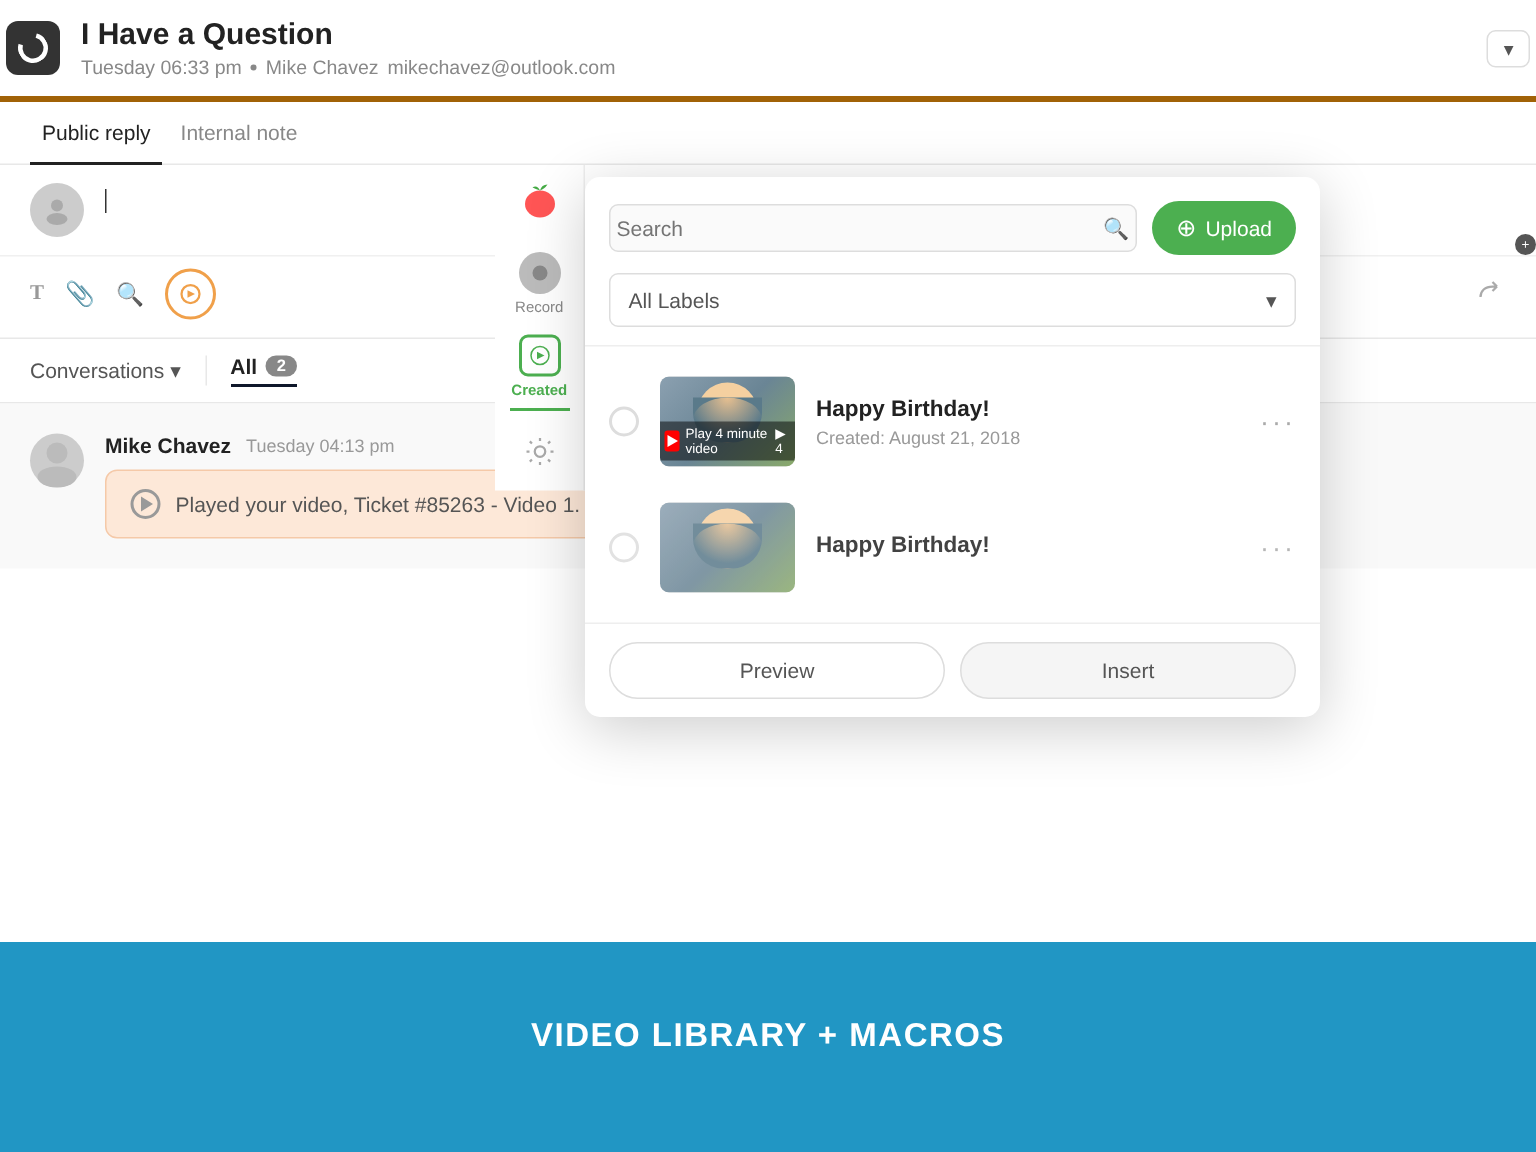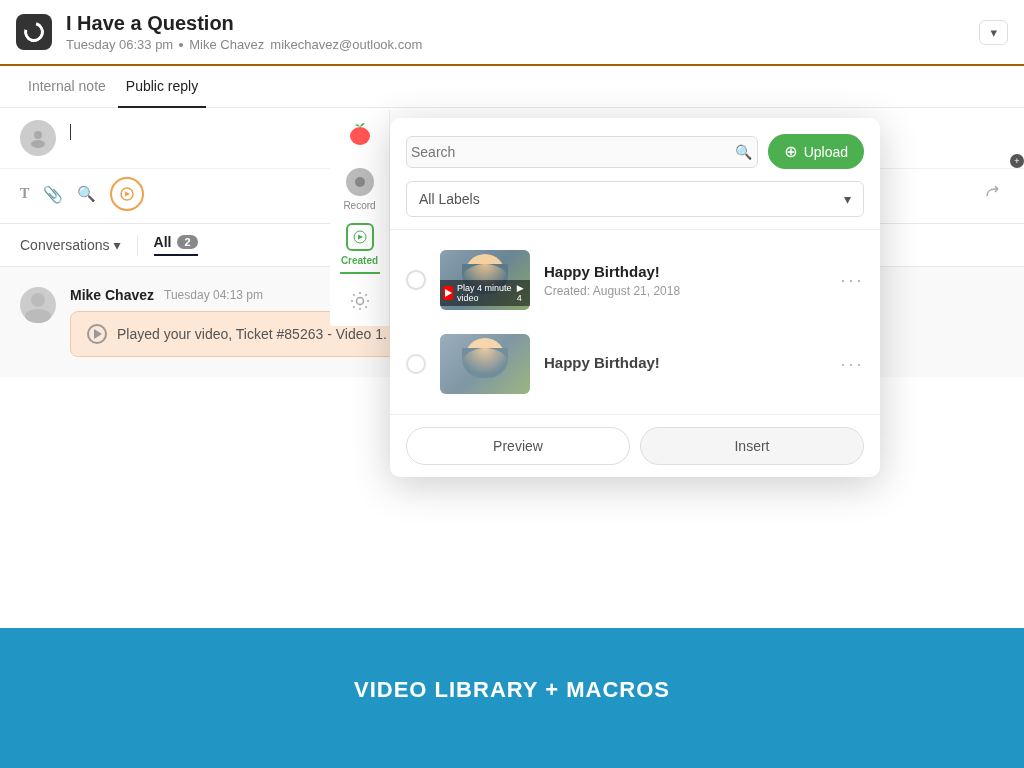--- a/index.html
+++ b/index.html
@@ -1,19 +1,19 @@
 <!DOCTYPE html>
 <html><head>
   <meta charset="utf-8">
   <style>
     * { box-sizing: border-box; margin: 0; padding: 0; }
     body { font-family: -apple-system, BlinkMacSystemFont, 'Segoe UI', sans-serif; background: #f5f5f5; width: 1024px; height: 768px; overflow: hidden; }
 
     
-    .header { background: #fff; padding: 12px 16px; display: flex; align-items: center; justify-content: space-between; border-bottom: 2px solid #a16207; }
+    .header { background: #fff; padding: 12px 4px; display: flex; align-items: center; justify-content: space-between; border-bottom: 4px solid #a16207; }
     .header-left { display: flex; align-items: center; gap: 14px; }
     .logo { width: 36px; height: 36px; background: #333; border-radius: 8px; display: flex; align-items: center; justify-content: center; flex-shrink: 0; }
     .logo-inner { width: 20px; height: 20px; border: 3px solid #fff; border-radius: 50%; border-top-color: transparent; transform: rotate(-30deg); }
     .header-title { font-size: 20px; font-weight: 600; color: #222; }
     .header-meta { font-size: 13px; color: #888; margin-top: 2px; display: flex; align-items: center; gap: 6px; }
     .header-meta-dot { width: 4px; height: 4px; background: #888; border-radius: 50%; }
     .header-dropdown { border: 1px solid #ddd; border-radius: 6px; padding: 4px 10px; background: #fff; cursor: pointer; color: #555; font-size: 13px; }
 
     
     .reply-area { background: #fff; border-bottom: 1px solid #e8e8e8; padding: 0; position: relative; }
@@ -98,22 +98,22 @@
           <span>Mike Chavez</span>
           <span>mikechavez@outlook.com</span>
         </div>
       </div>
     </div>
     <button class="header-dropdown">▾</button>
   </div>
 
   <div class="reply-area" style="background:#fff; padding-bottom:4px;">
     <div class="reply-tabs">
+      <div class="reply-tab active">Public reply</div>
       <div class="reply-tab">Internal note</div>
-      <div class="reply-tab active">Public reply</div>
     </div>
     <div style="display:flex; padding: 10px 20px; min-height: 60px; position:relative;">
       <div style="margin-right:14px; margin-top:2px;">
         <div class="avatar">
           <svg width="20" height="20" viewBox="0 0 20 20" fill="#aaa">
               <circle cx="10" cy="7" r="4"></circle>
               <ellipse cx="10" cy="16" rx="7" ry="4"></ellipse>
             </svg>
           <div class="avatar-plus">+</div>
         </div>

